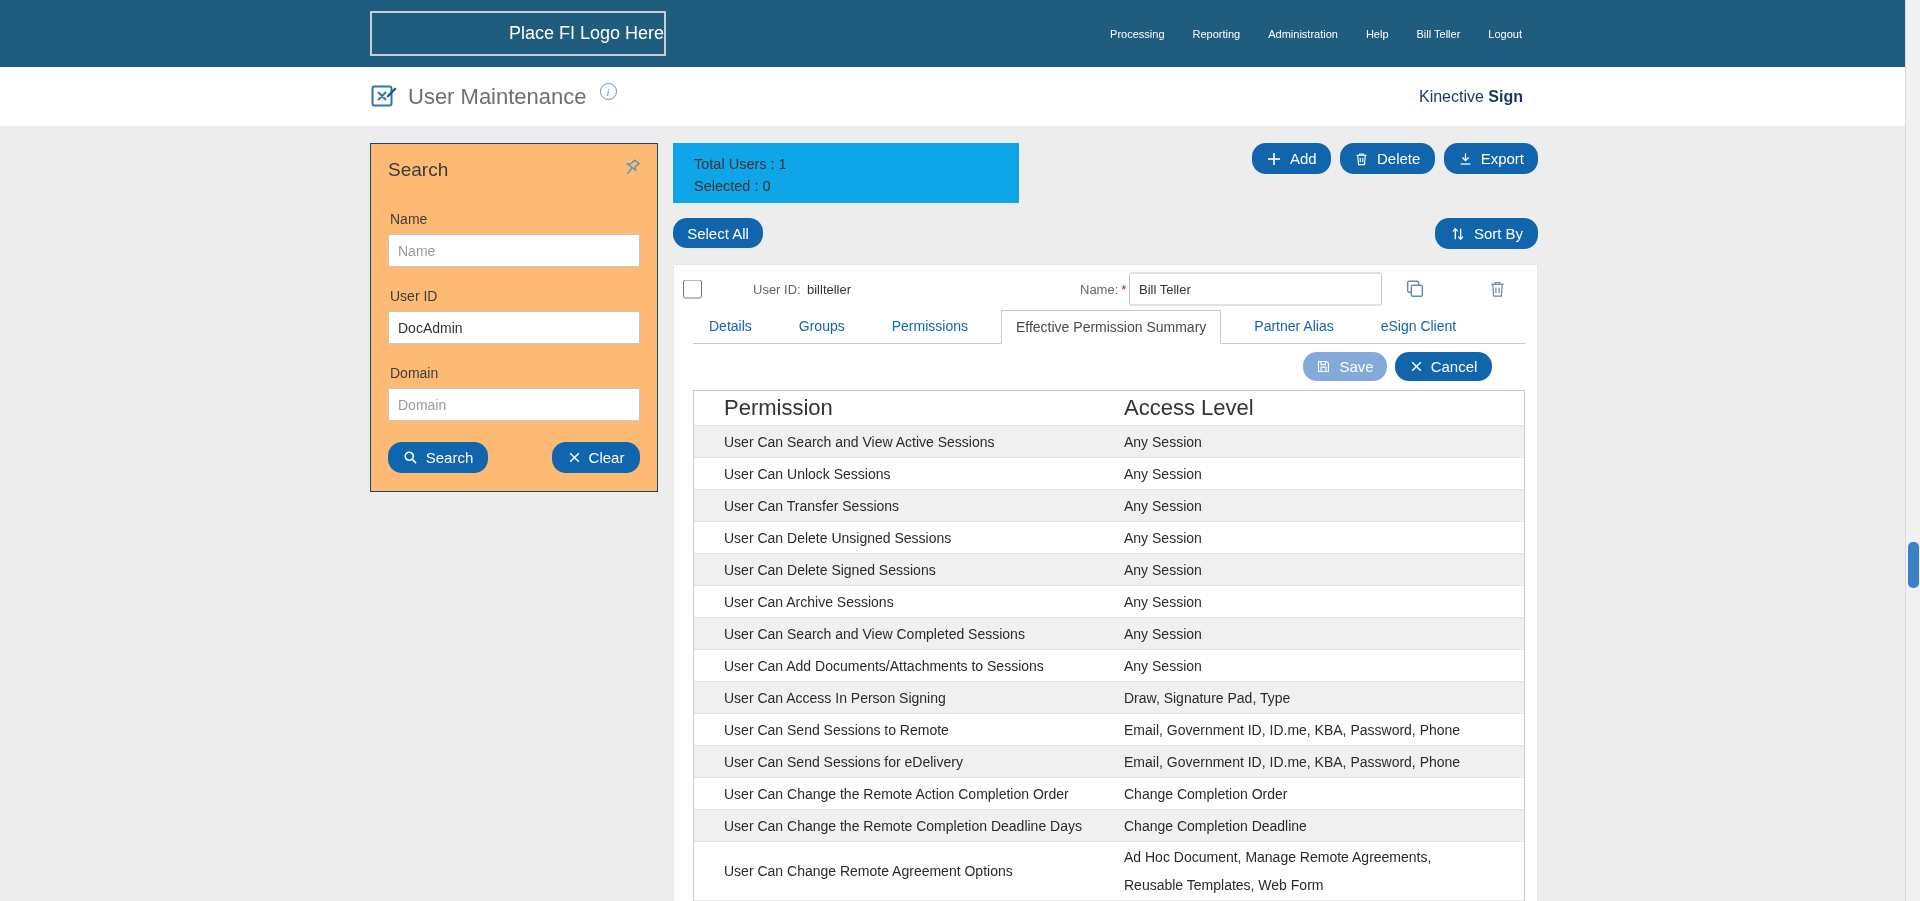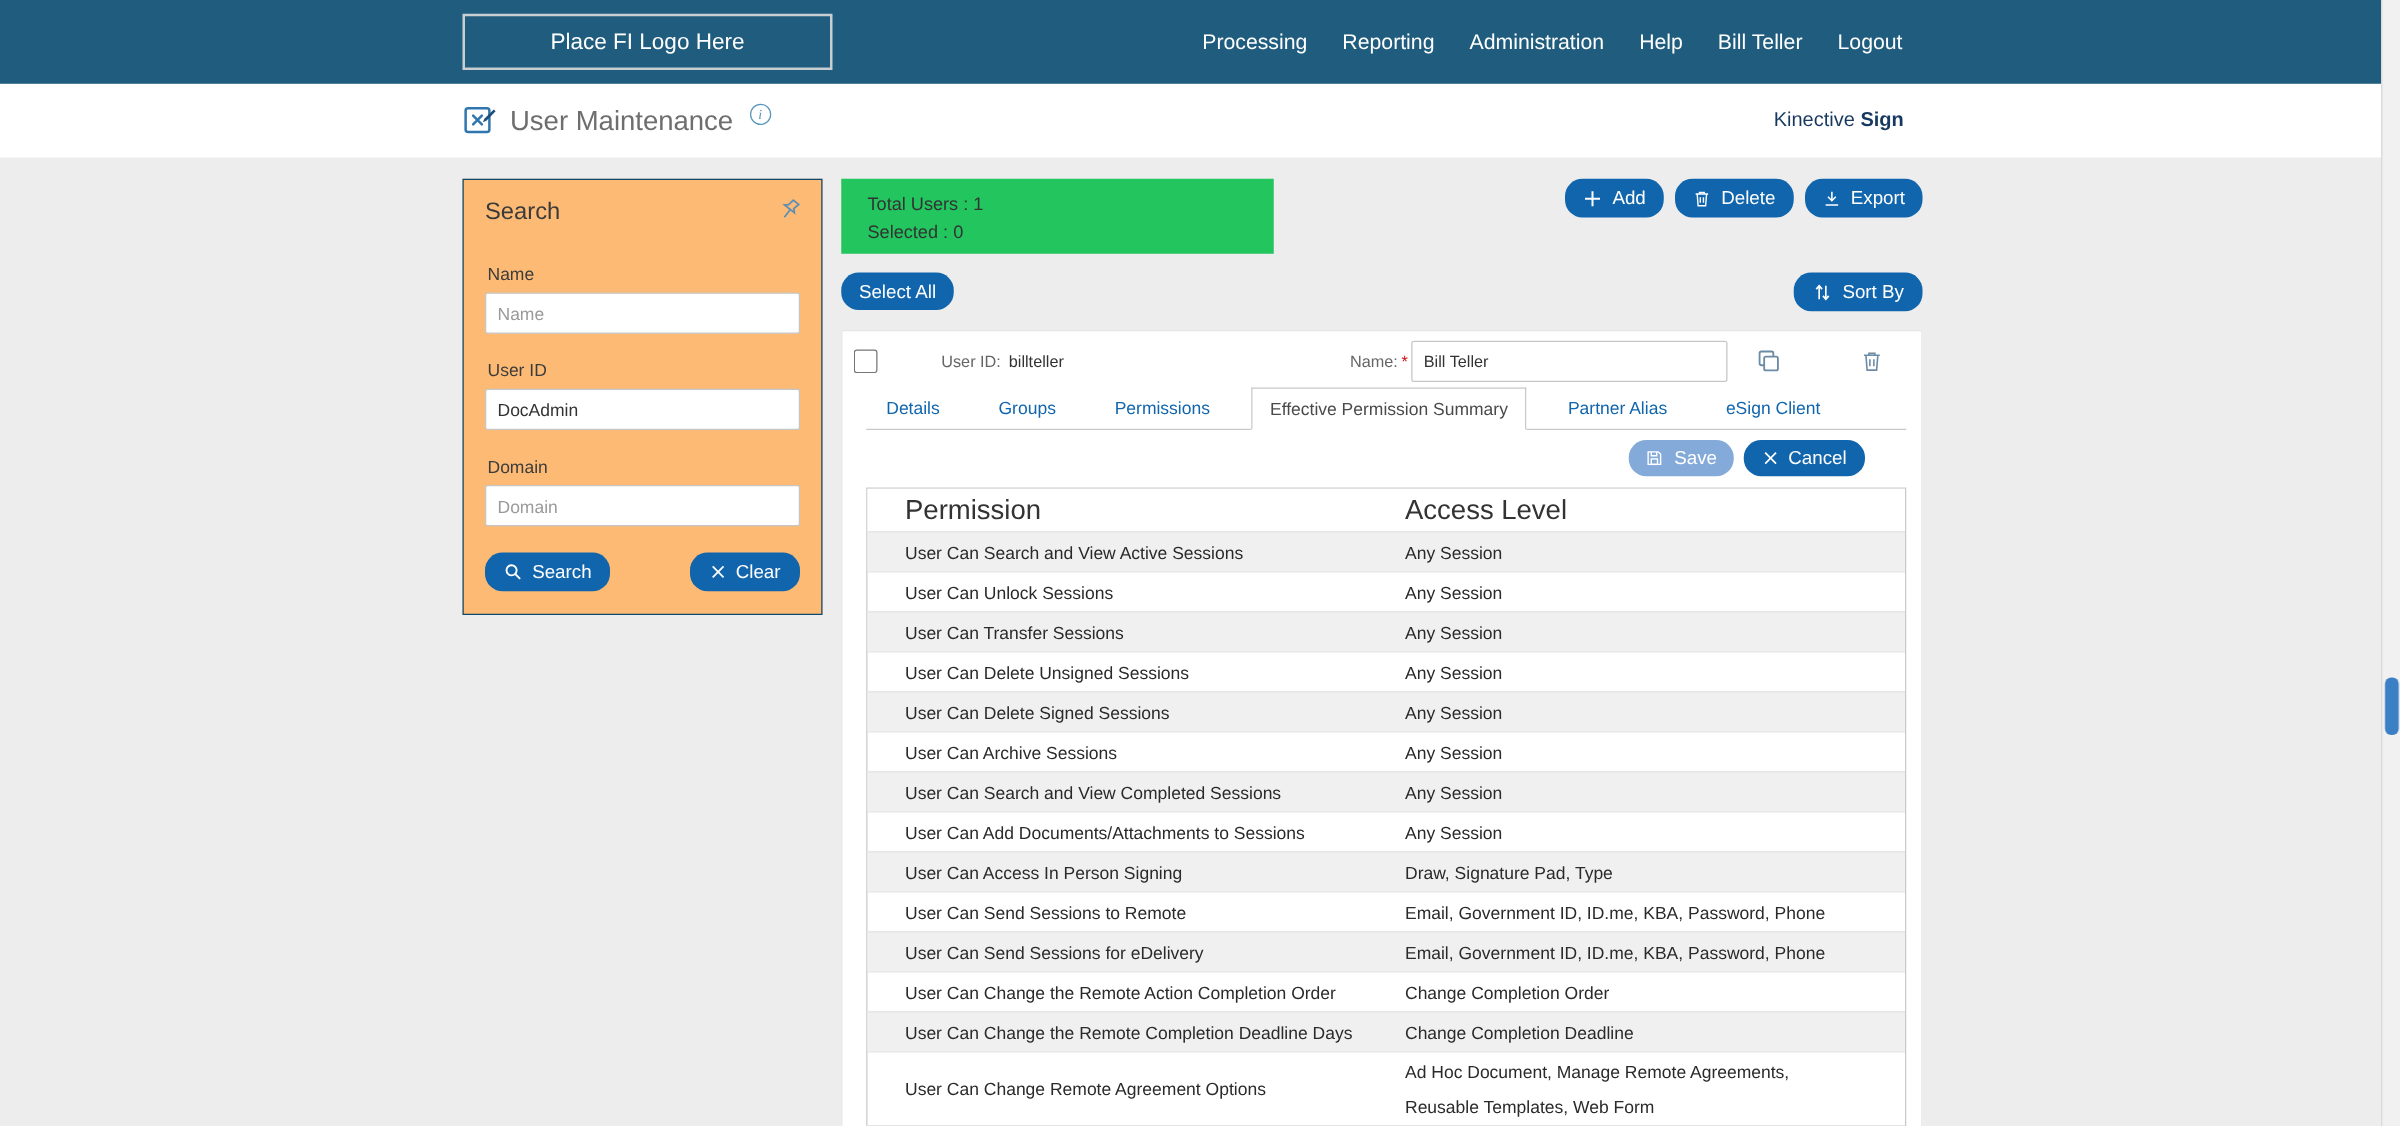--- a/index.html
+++ b/index.html
@@ -2,23 +2,23 @@
 <html style="--nav-bg: #1f5c7d; --accent-blue: #1065ad; --save-blue: #84aad9; --brand-navy: #17395f; --row-alt: #f0f0f0; --page-bg: #ededed; --scroll-thumb: #3b7fc4; --icon-gray-blue: #6b8ba6;"><head>
 <meta charset="utf-8">
 <style>
   * { margin:0; padding:0; box-sizing:border-box; }
   html,body { width:1920px; height:901px; overflow:hidden; background:var(--page-bg,#ededed);
               font-family:"Liberation Sans", sans-serif; }
 
   
   .topnav { height:67px; background:var(--nav-bg,#1f5c7d); display:flex; align-items:center; position:relative; }
   .logo-box { margin-left:370px; width:296px; height:45px; border:2px solid #c9ced3;
-              display:flex; align-items:center; justify-content:center; color:#fff; font-size:18px; }
+              display:flex; align-items:center; justify-content:flex-end; color:#fff; font-size:18px; }
   .topnav-links { position:absolute; right:398px; display:flex; gap:28px; align-items:center; }
-  .nav-link { color:#fff; font-size:17px; cursor:pointer; white-space:nowrap; }
+  .nav-link { color:#fff; font-size:11px; cursor:pointer; white-space:nowrap; }
 
   
   .subheader { height:59px; background:#fff; display:flex; align-items:center; }
   .subheader-left { margin-left:370px; display:flex; align-items:center; gap:11px; }
   .page-title { font-size:22px; font-weight:400; color:#6e6e6e; }
   .info-icon { width:17px; height:17px; border:1px solid #5795ba; border-radius:50%; color:#5795ba;
                font-size:11px; font-style:italic; font-family:"Liberation Serif",serif;
                display:flex; align-items:center; justify-content:center; margin:-10px 0 0 2px; cursor:pointer; }
   .brand { margin-left:auto; margin-right:397px; font-size:16px; color:var(--brand-navy,#17395f); white-space:nowrap; }
   .brand .bold { font-weight:700; }
@@ -48,21 +48,21 @@
   .btn-delete { min-width:95px; }
   .btn-export { min-width:92px; }
   .btn-selectall { min-width:90px; height:30px; }
   .btn-sortby { min-width:103px; }
   .btn-save   { background:var(--save-blue,#84aad9); width:84px; height:29px; }
   .btn-cancel { width:97px; height:29px; }
 
   
   .main-col { width:865px; }
   .row1 { display:flex; justify-content:space-between; align-items:flex-start; }
-  .summary-card { width:346px; height:60px; background:#22c55e; padding:10px 0 0 21px;
+  .summary-card { width:346px; height:60px; background:#0ea5e9; padding:10px 0 0 21px;
                   font-size:14.5px; color:#333; line-height:22px; }
   .top-actions { display:flex; gap:9px; }
   .row2 { display:flex; justify-content:space-between; margin-top:15px; }
 
   
   .user-card { margin-top:15px; background:#fff; border:1px solid #e6e6e6; height:700px; position:relative; }
   .uc-head { position:relative; height:40px; margin-top:4px; }
   .uc-head > * { position:absolute; top:50%; transform:translateY(-50%); }
   .uc-check { left:9px; width:19px; height:19px; cursor:pointer; }
   .uc-userid-label { left:79px; font-size:13px; color:#666; }

